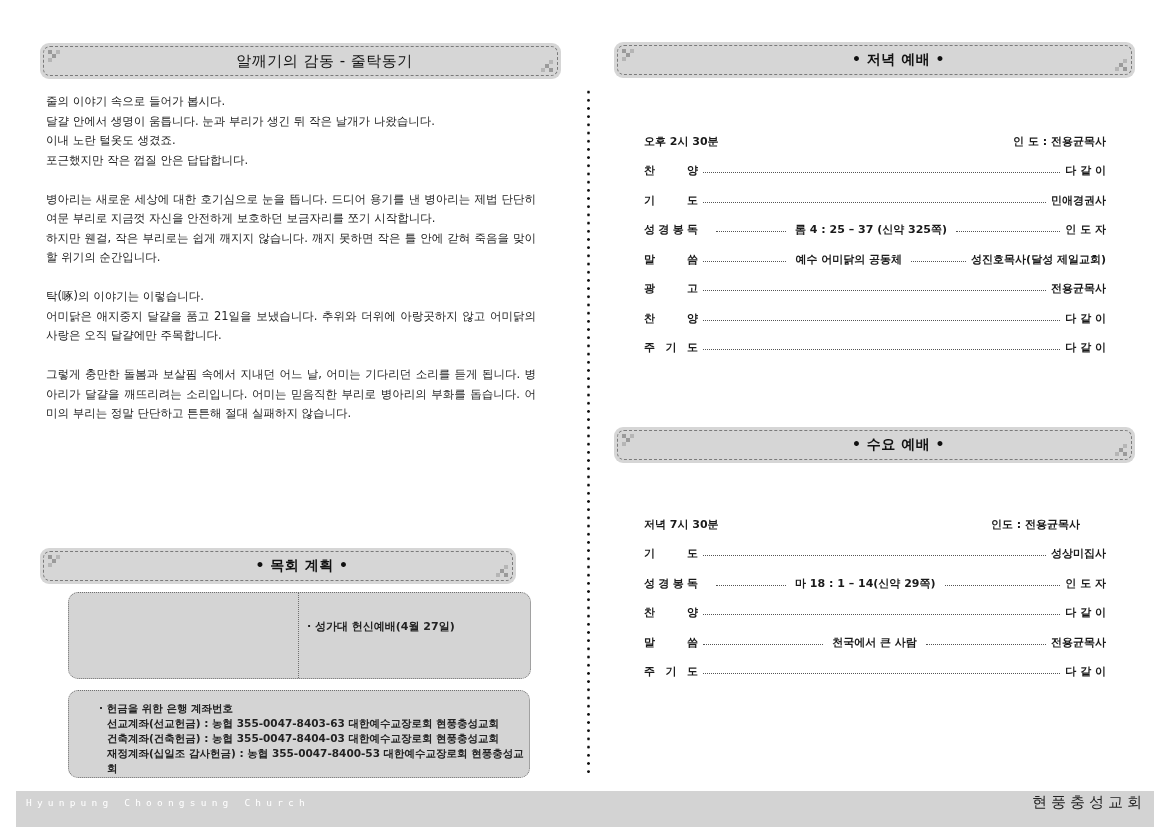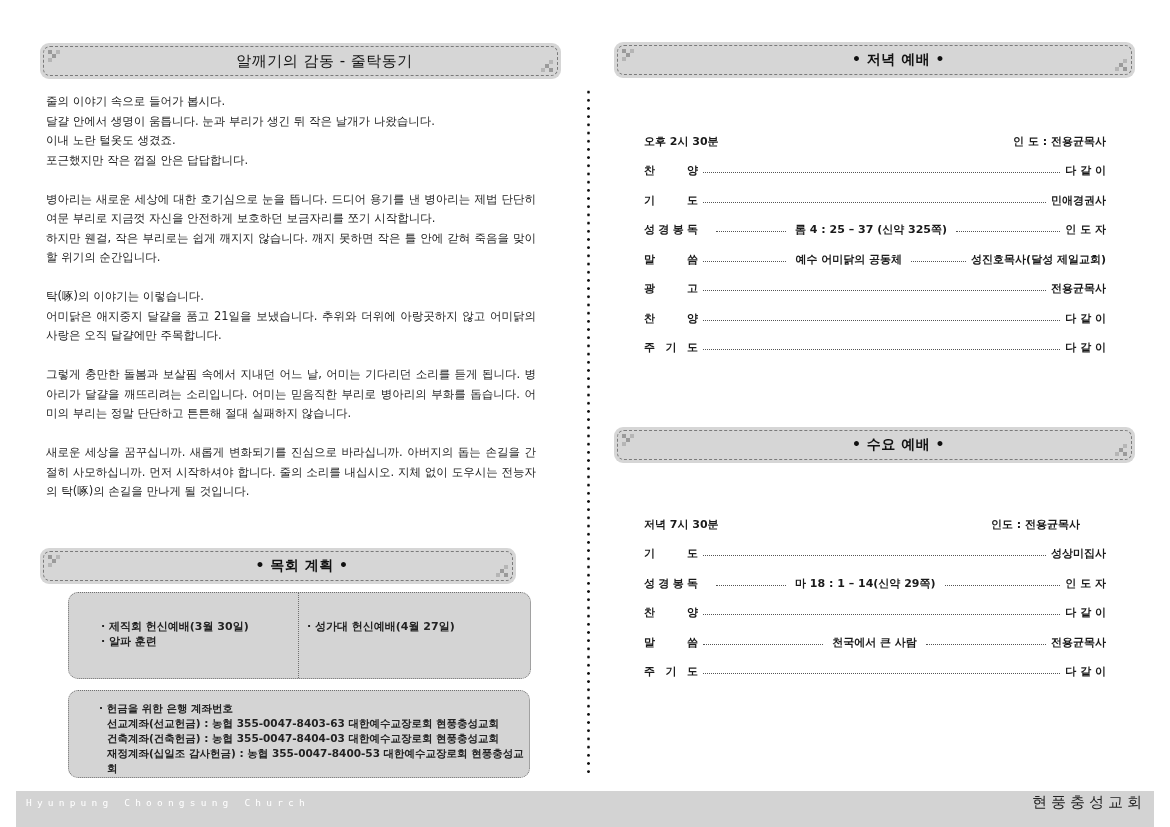--- a/index.html
+++ b/index.html
@@ -76,21 +76,20 @@
 <div class="article">
   <p style="white-space:pre-line;">줄의 이야기 속으로 들어가 봅시다.
 달걀 안에서 생명이 움틉니다. 눈과 부리가 생긴 뒤 작은 날개가 나왔습니다.
 이내 노란 털옷도 생겼죠.
 포근했지만 작은 껍질 안은 답답합니다.</p>
   <p style="white-space:pre-line;">병아리는 새로운 세상에 대한 호기심으로 눈을 뜹니다. 드디어 용기를 낸 병아리는 제법 단단히 여문 부리로 지금껏 자신을 안전하게 보호하던 보금자리를 쪼기 시작합니다.
 하지만 웬걸, 작은 부리로는 쉽게 깨지지 않습니다. 깨지 못하면 작은 틀 안에 갇혀 죽음을 맞이할 위기의 순간입니다.</p>
   <p style="white-space:pre-line;">탁(啄)의 이야기는 이렇습니다.
 어미닭은 애지중지 달걀을 품고 21일을 보냈습니다. 추위와 더위에 아랑곳하지 않고 어미닭의 사랑은 오직 달걀에만 주목합니다.</p>
   <p>그렇게 충만한 돌봄과 보살핌 속에서 지내던 어느 날, 어미는 기다리던 소리를 듣게 됩니다. 병아리가 달걀을 깨뜨리려는 소리입니다. 어미는 믿음직한 부리로 병아리의 부화를 돕습니다. 어미의 부리는 정말 단단하고 튼튼해 절대 실패하지 않습니다.</p>
-  <p>새로운 세상을 꿈꾸십니까. 새롭게 변화되기를 진심으로 바라십니까. 아버지의 돕는 손길을 간절히 사모하십니까. 먼저 시작하셔야 합니다. 줄의 소리를 내십시오. 지체 없이 도우시는 전능자의 탁(啄)의 손길을 만나게 될 것입니다.</p>
 </div>
 
 <div class="banner" style="left:40px; top:548px; width:476px;">
   <div class="banner-inner">
     <span class="pix tl">
         <i style="left:0;top:0"></i>
         <i style="left:8px;top:0;background:#b5b5b5"></i>
         <i style="left:4px;top:4px"></i>
         <i style="left:0;top:8px;background:#b5b5b5"></i>
       </span>
@@ -98,24 +97,20 @@
     <span class="pix br">
         <i style="left:8px;top:0;background:#b5b5b5"></i>
         <i style="left:4px;top:4px"></i>
         <i style="left:0;top:8px;background:#b5b5b5"></i>
         <i style="left:8px;top:8px"></i>
       </span>
   </div>
 </div>
 
 <div class="plan-box" style="left:68px; top:592px; width:463px; height:87px;">
-  <div class="plan-col" style="left:32px;">
-    <div>· 제직회 헌신예배(3월 30일)</div>
-    <div>· 알파 훈련</div>
-  </div>
   <div class="plan-sep" style="left:229px;"></div>
   <div class="plan-col" style="left:238px;">
     <div>· 성가대 헌신예배(4월 27일)</div>
   </div>
 </div>
 
 <div class="plan-box" style="left:68px; top:690px; width:462px; height:88px;">
   <div class="bank-text">
     <div>· 헌금을 위한 은행 계좌번호</div>
     <div class="indent">선교계좌(선교헌금) : 농협 355-0047-8403-63 대한예수교장로회 현풍충성교회</div>

